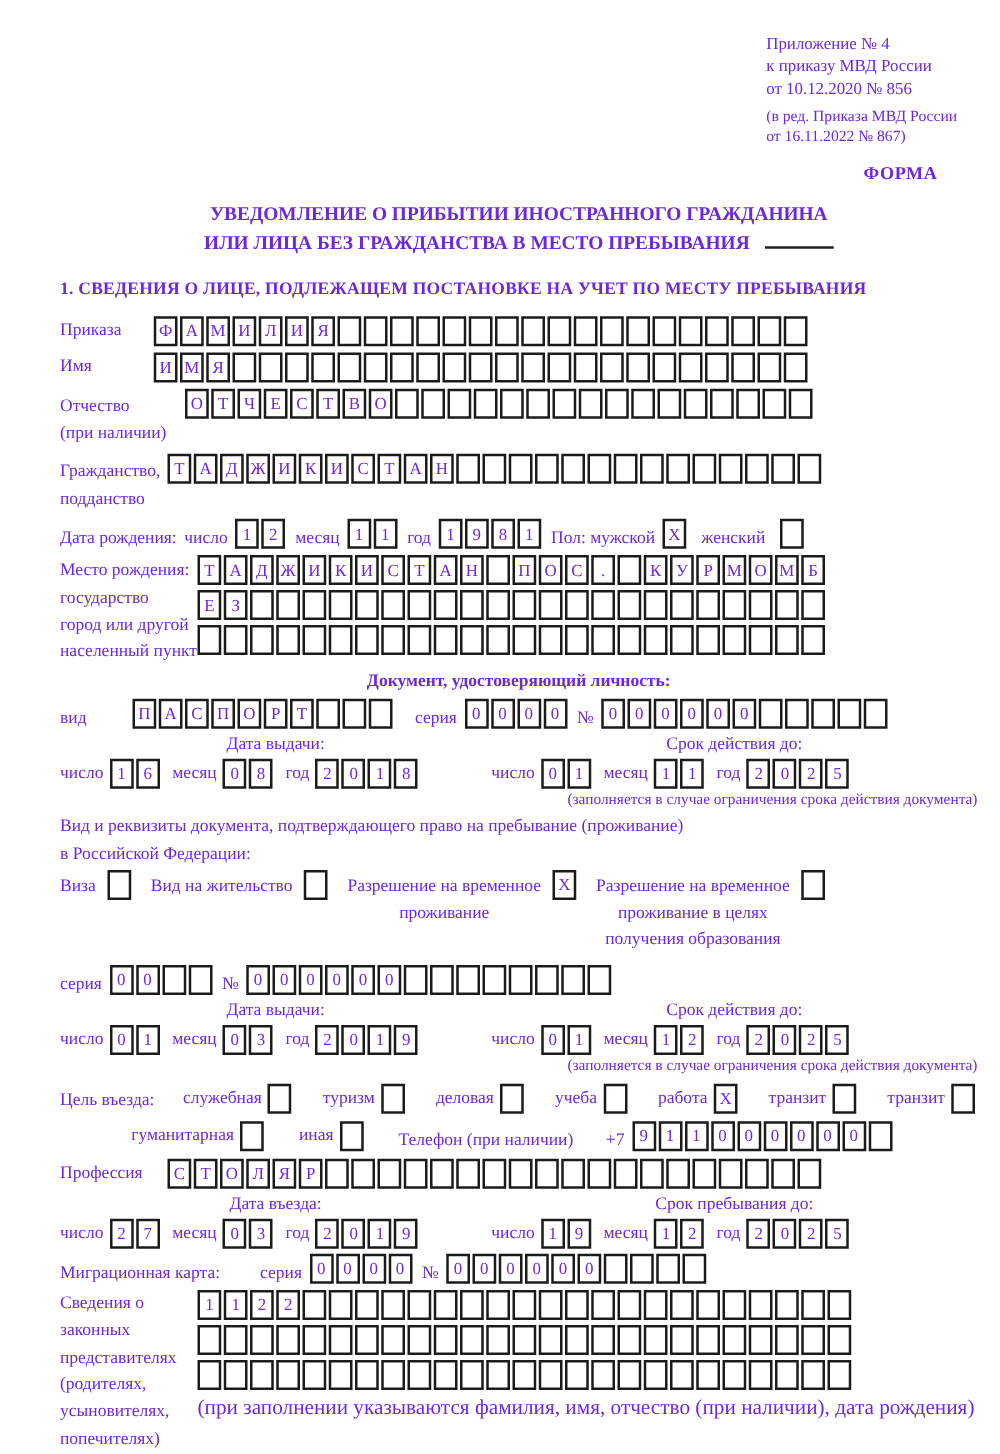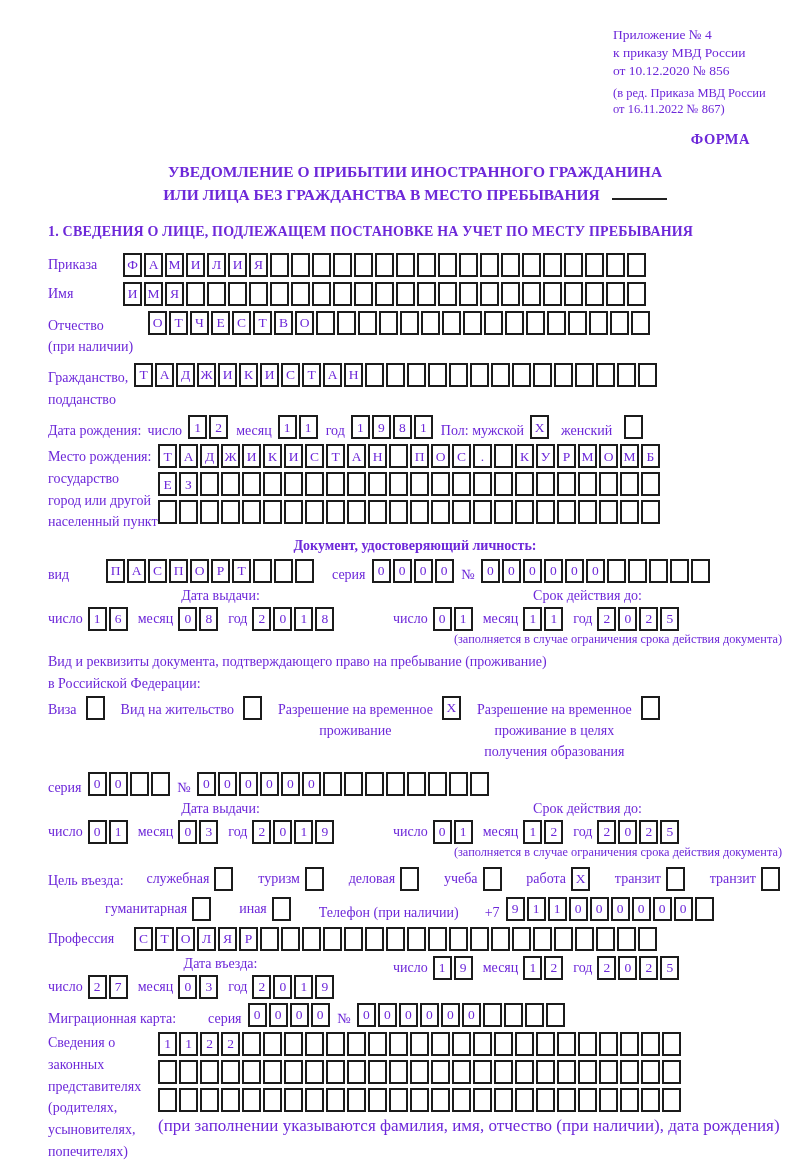--- a/index.html
+++ b/index.html
@@ -660,20 +660,21 @@
         <span class="lbl">год</span>
         <span class="boxes">
             <span class="cell">2</span>
             <span class="cell">0</span>
             <span class="cell">1</span>
             <span class="cell">9</span>
           </span>
       </div>
     </div>
     <div class="dgroup dg-right">
+      <div class="caption">Срок пребывания до:</div>
       <div class="dfields">
         <span class="lbl">число</span>
         <span class="boxes">
             <span class="cell">1</span>
             <span class="cell">9</span>
           </span>
         <span class="lbl">месяц</span>
         <span class="boxes">
             <span class="cell">1</span>
             <span class="cell">2</span>

